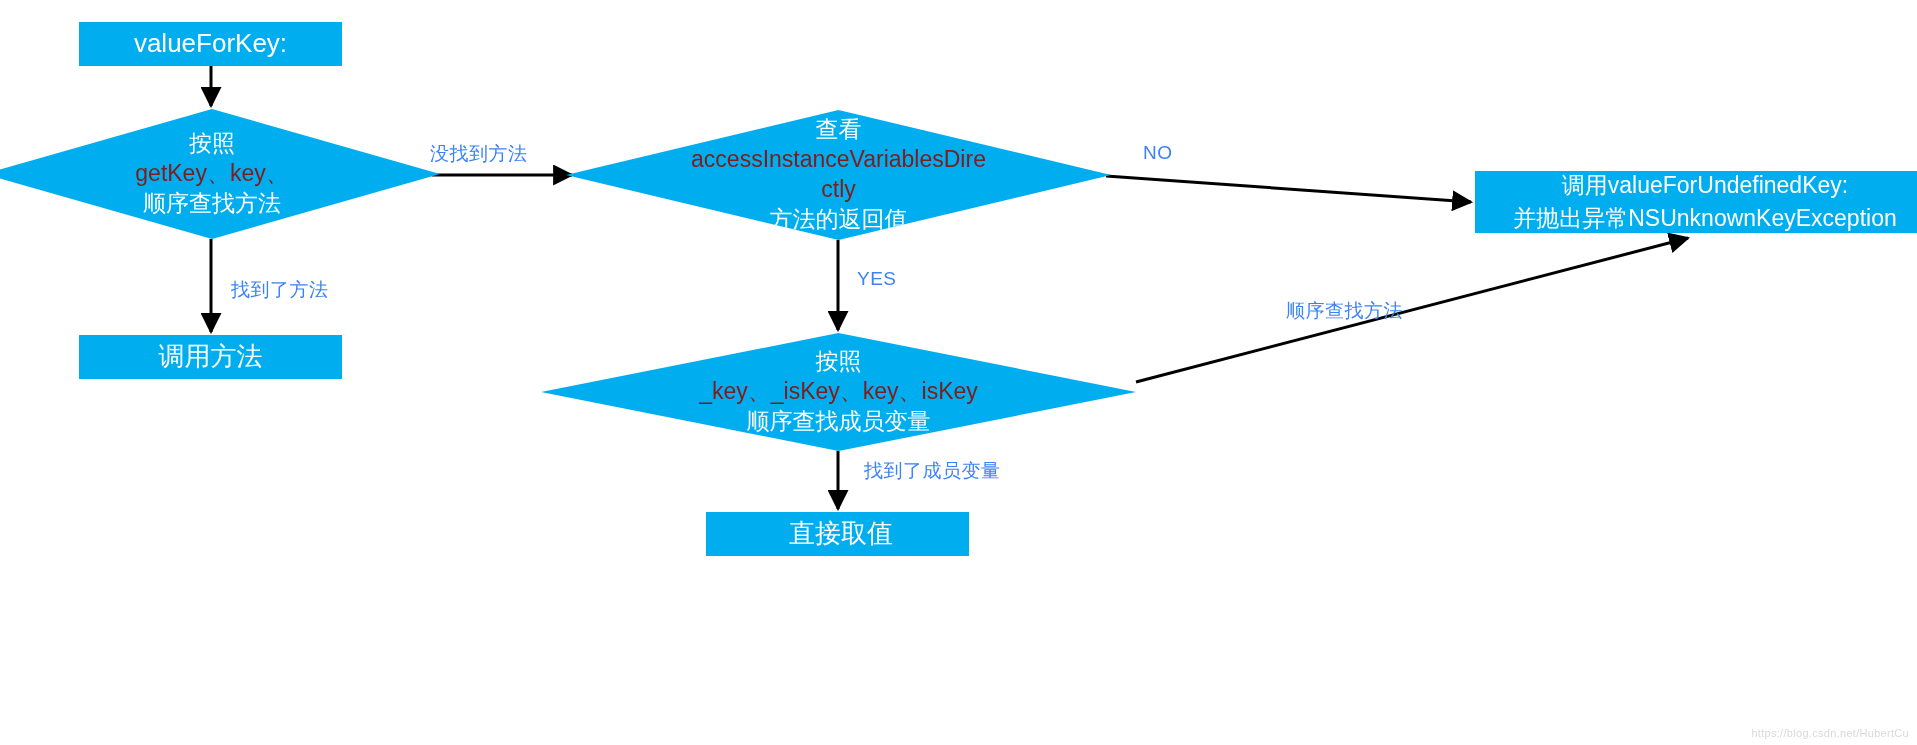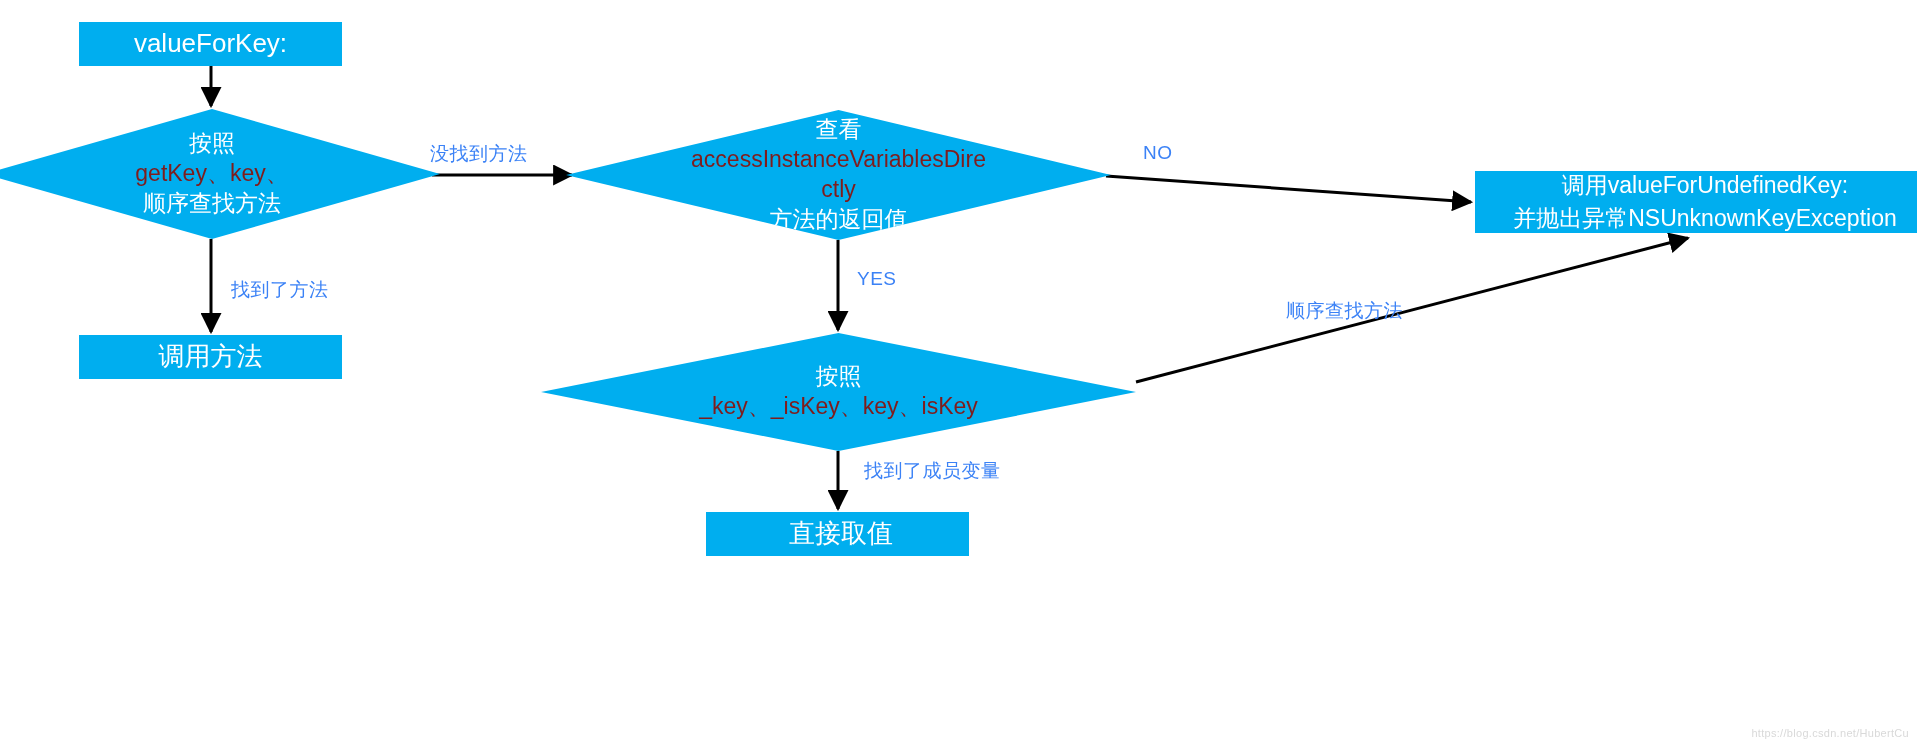--- a/index.html
+++ b/index.html
@@ -117,20 +117,21 @@
     <div>
       <div class="cn">调用valueForUndefinedKey:</div>
       <div class="cn">并抛出异常NSUnknownKeyException</div>
     </div>
   </div>
 
   <div class="node diamond" id="n-ivar-diamond">
     <div class="dtext">
       <div class="cn">按照</div>
       <div class="kw">_key、_isKey、key、isKey</div>
+      <div class="cn">顺序查找成员变量</div>
     </div>
   </div>
 
   <div class="node box" id="n-directvalue">
     <span class="cn">直接取值</span>
   </div>
 
   <div class="edge-label" id="lbl-not-found-method">没找到方法</div>
 
   <div class="edge-label" id="lbl-found-method">找到了方法</div>

